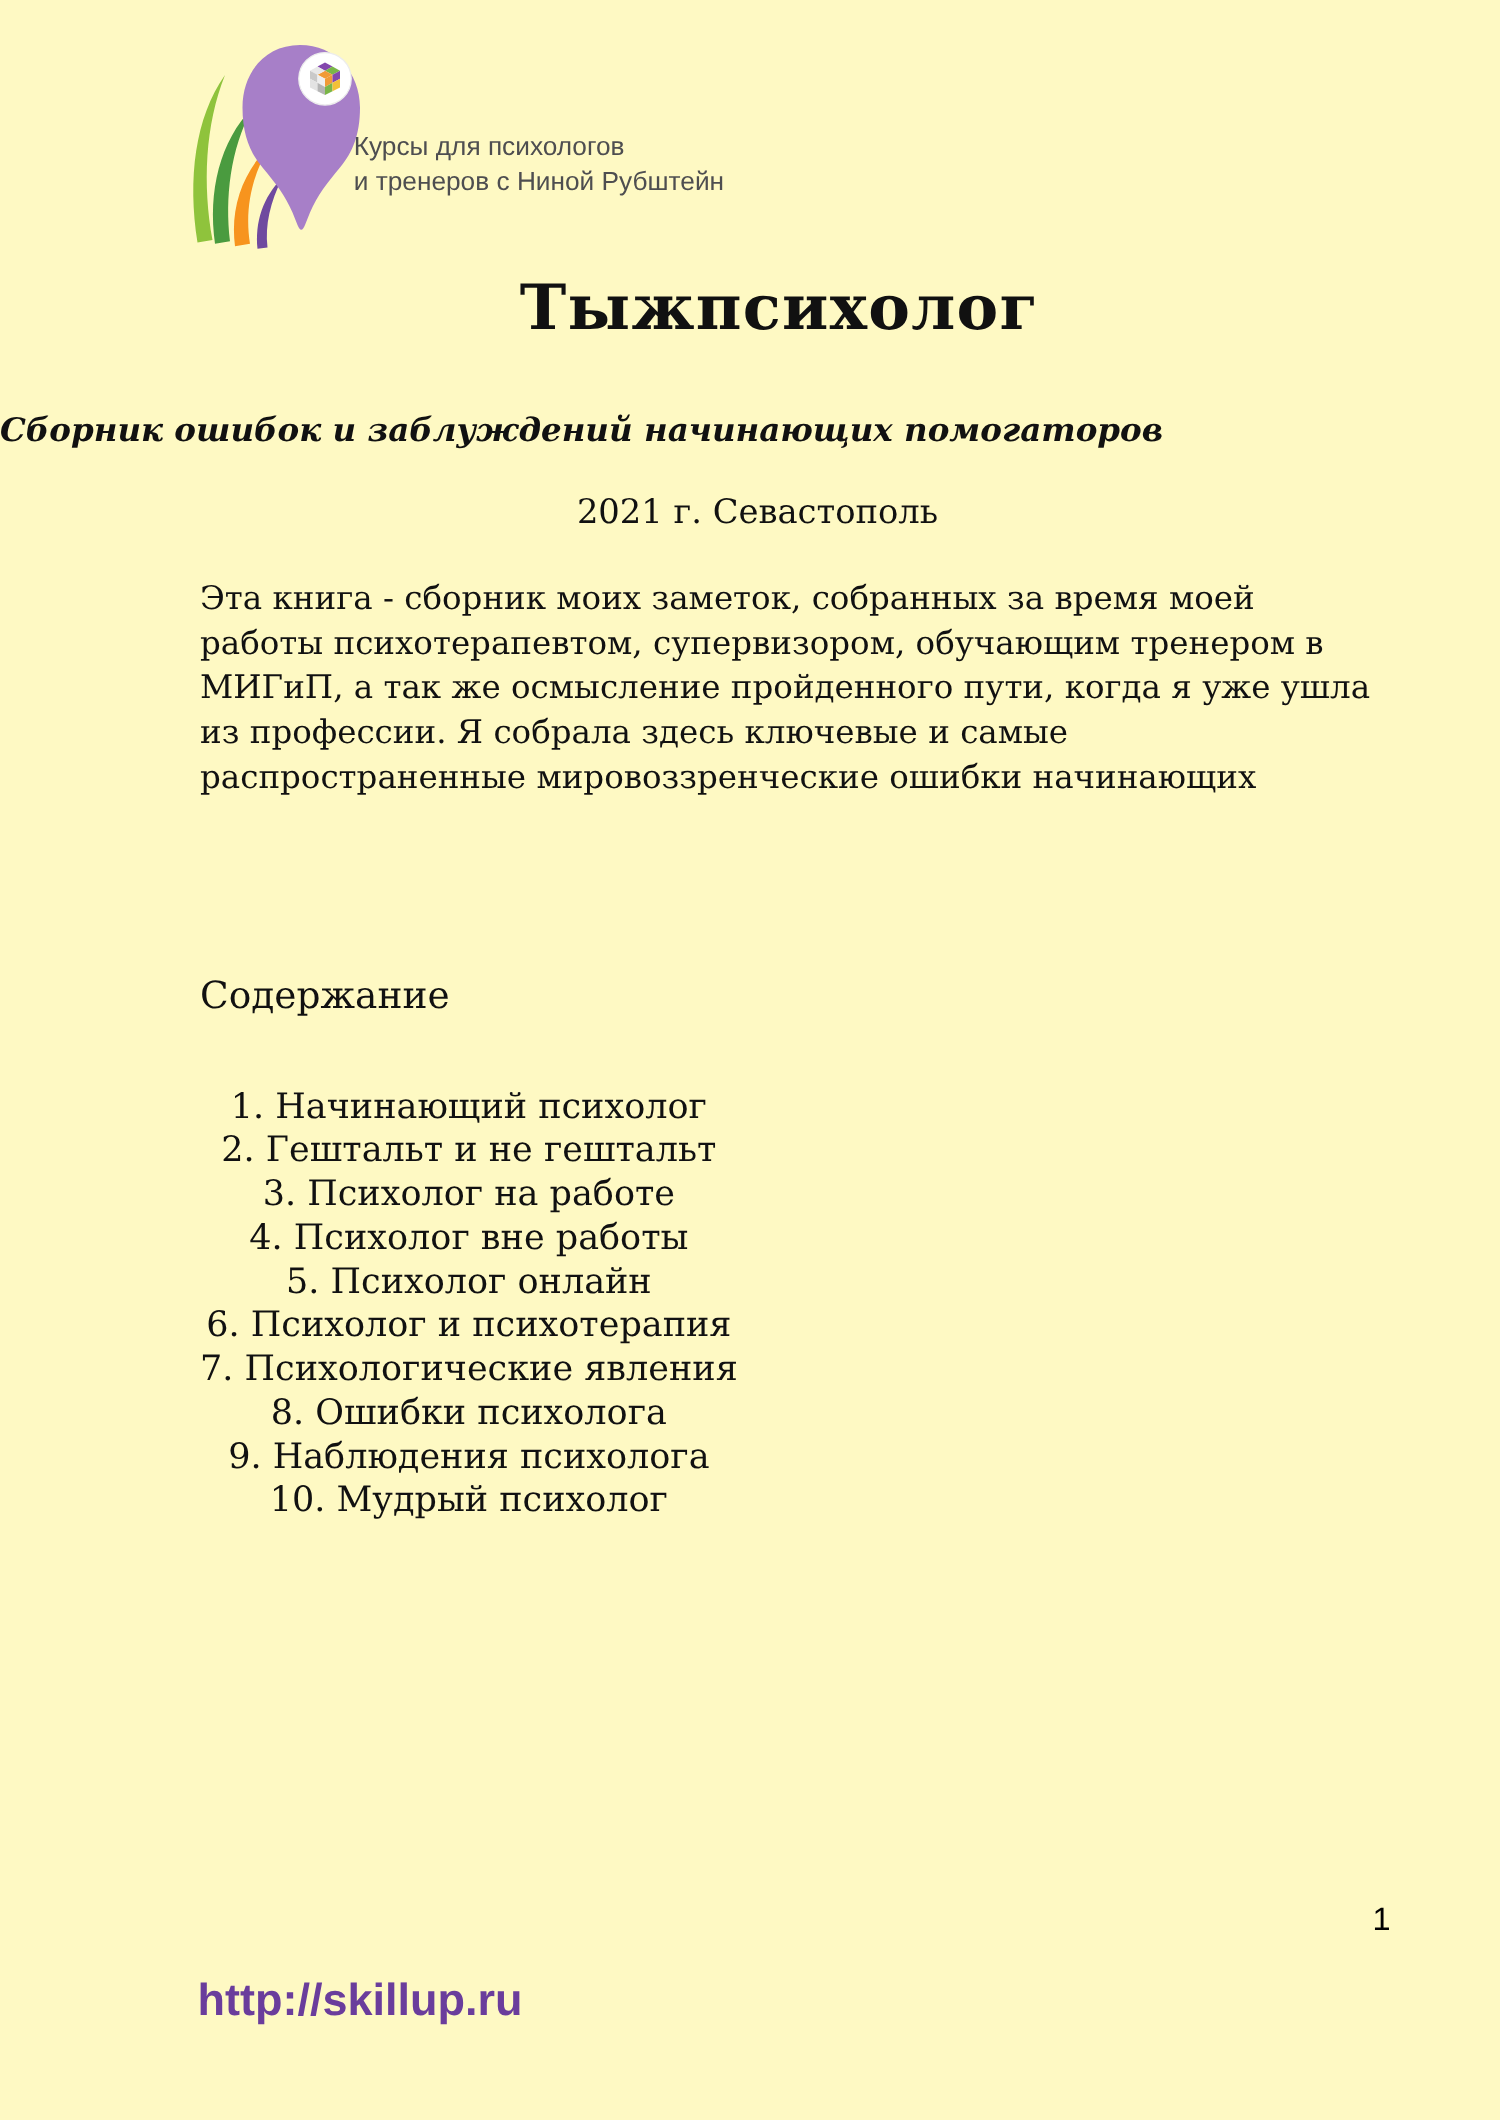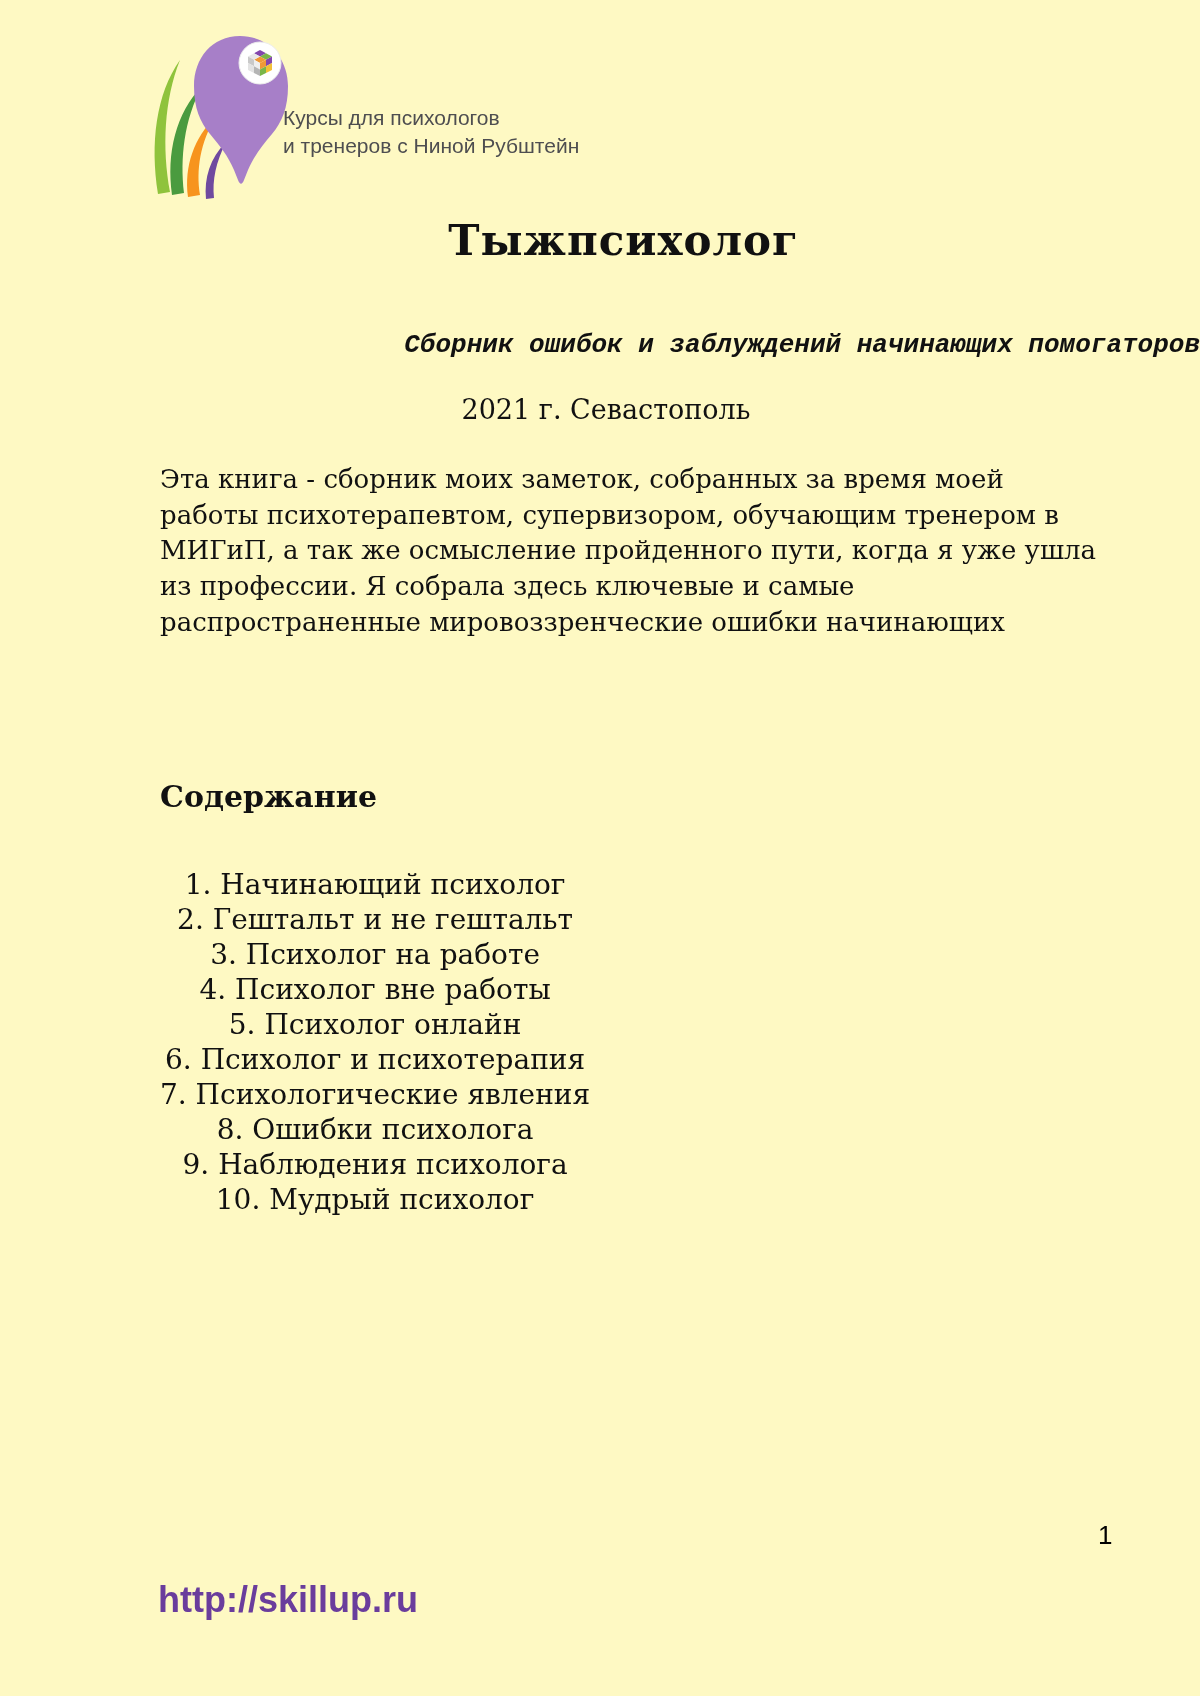--- a/index.html
+++ b/index.html
@@ -16,41 +16,40 @@
   .logo{position:absolute;left:150px;top:28px;width:150px;height:175px;}
   .tagline{
     position:absolute;left:283px;top:104px;
     font-family:"Liberation Sans", sans-serif;
     font-size:21px;line-height:28px;color:#4e4e50;
     white-space:nowrap;
   }
   
   .doc-title{
     position:absolute;left:0;right:0;top:216px;
-    text-align:center;font-size:42px;font-weight:bold;
+    text-align:center;font-size:50px;font-weight:bold;
     letter-spacing:1px;white-space:nowrap;margin-left:47px;
   }
   .doc-subtitle{
     position:absolute;left:0;right:0;top:330px;
-    text-align:right;font-size:26px;font-weight:bold;font-style:italic;
+    text-align:left;font-size:26px;font-weight:bold;font-style:italic;
     white-space:nowrap;
-    font-family:Liberation Mono, monospace;
   }
   .doc-edition{
     position:absolute;left:0;right:0;top:394px;
     text-align:center;font-size:27px;white-space:nowrap;padding-left:12px;
   }
   .intro{
     position:absolute;left:160px;top:462px;width:920px;
     font-size:26px;line-height:35.7px;
   }
   .intro div{white-space:nowrap;}
   .toc-heading{
     position:absolute;left:160px;top:779px;
-    font-size:30px;font-weight:bold;text-align:right;
+    font-size:30px;font-weight:normal;text-align:right;
   }
   .toc{
     position:absolute;left:160px;top:867px;
     font-size:28px;line-height:35px;
   }
   .toc div{white-space:nowrap;text-align:center;}
   
   .page-number{
     position:absolute;left:1098px;top:1520px;
     font-family:"Liberation Sans", sans-serif;

